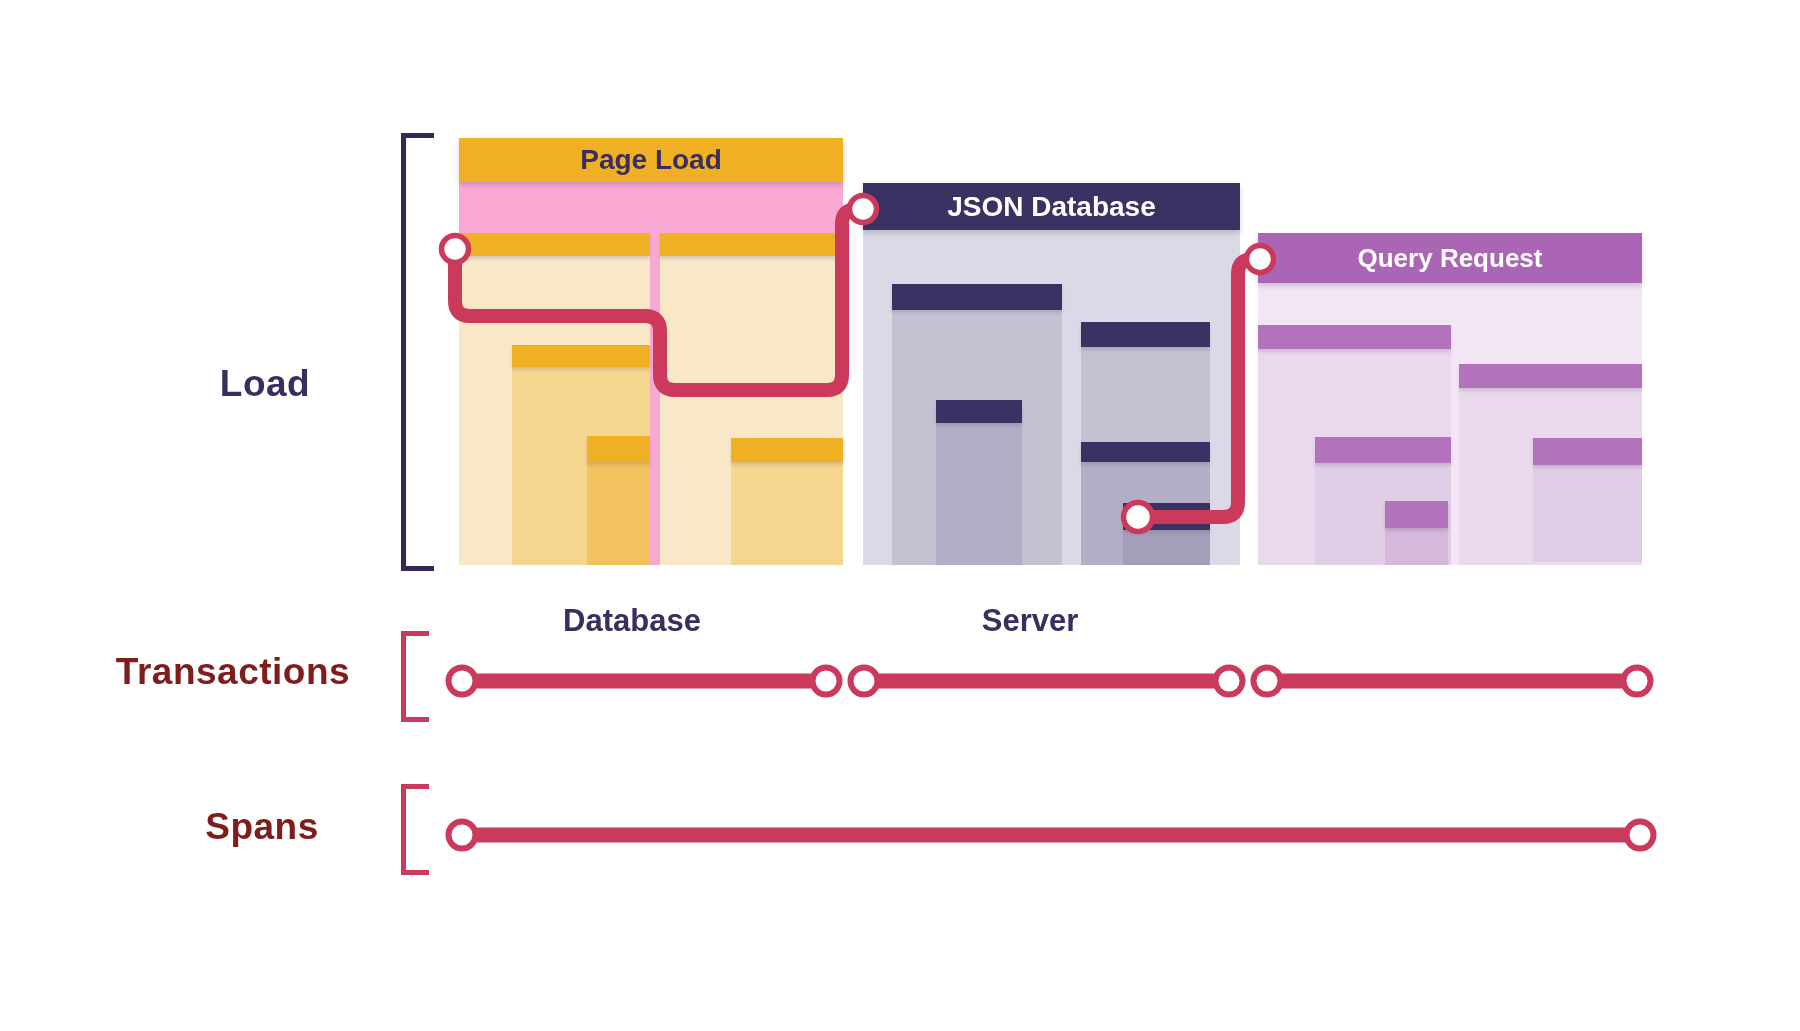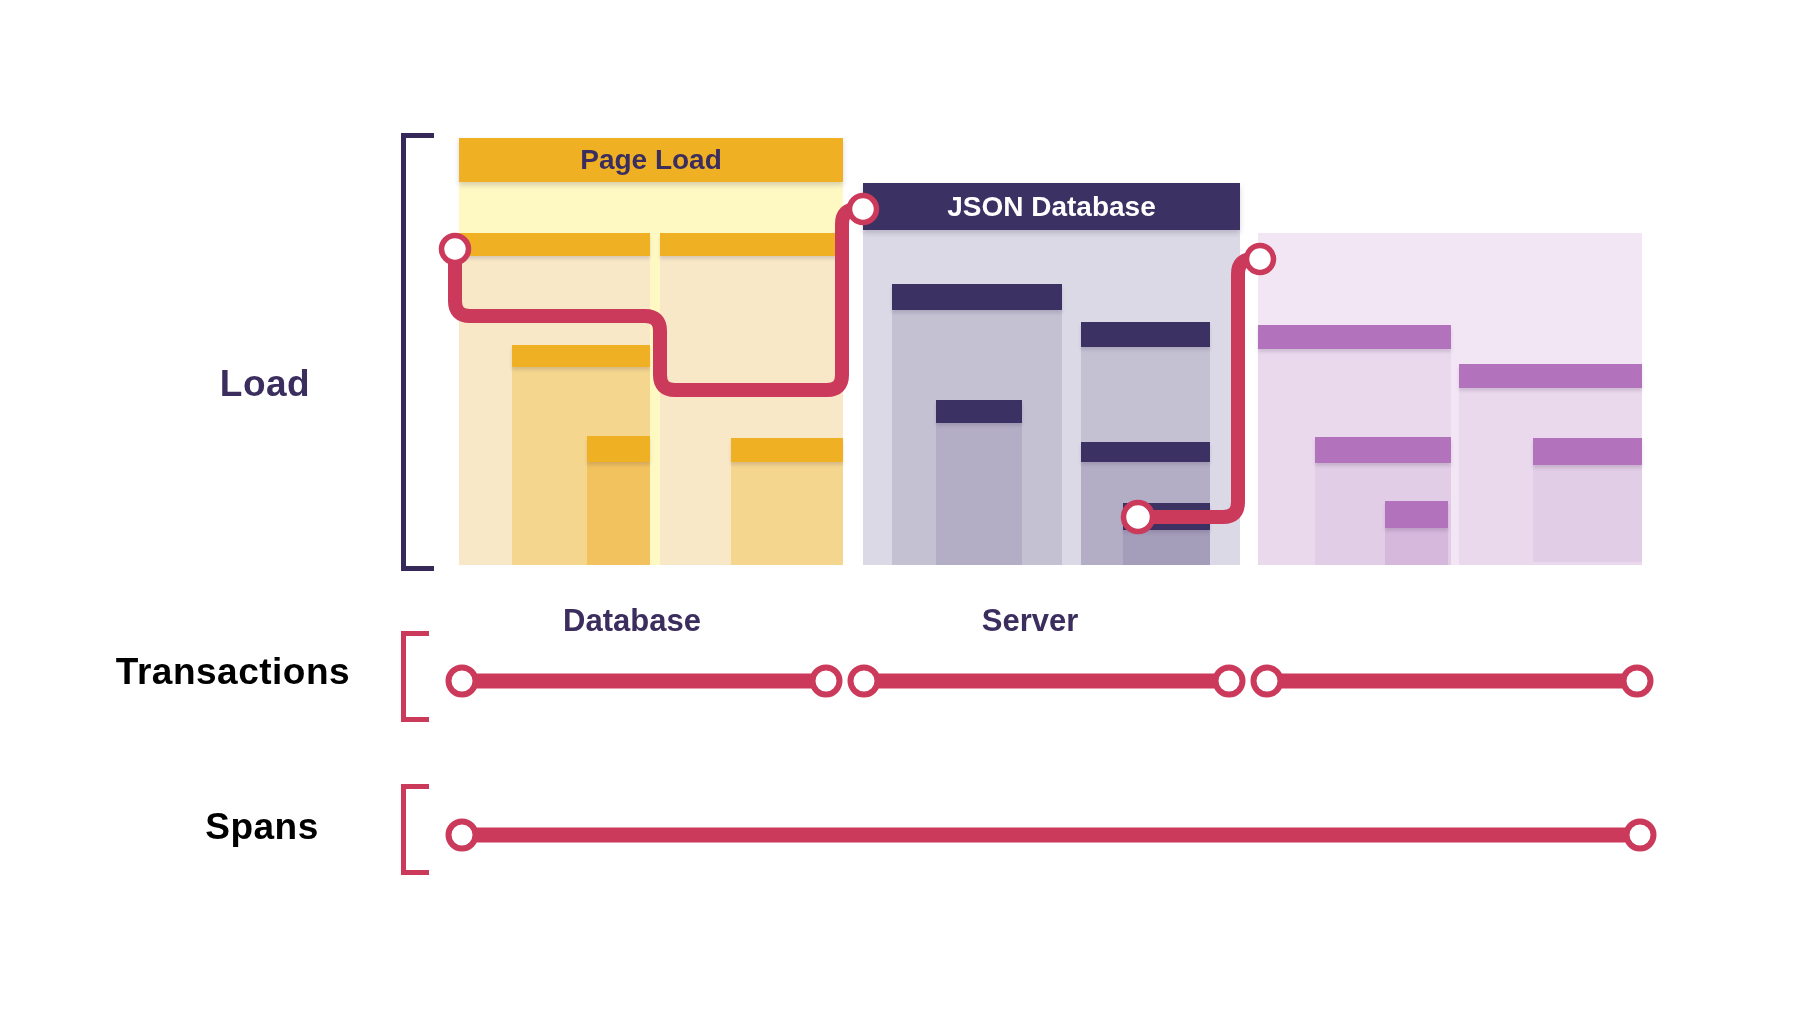--- a/index.html
+++ b/index.html
@@ -5,21 +5,21 @@
   html,body { margin:0; padding:0; background:#ffffff; }
   .canvas {
     position:relative; width:1800px; height:1031px; background:#ffffff;
     font-family:"Liberation Sans","DejaVu Sans",sans-serif; font-weight:700;
     overflow:hidden;
   }
 
   
   .side-label { position:absolute; transform:translate(-50%,-50%); font-size:37px; letter-spacing:.5px; white-space:nowrap; }
   .navy-text   { color:#3b2e5f; }
-  .crimson-text{ color:#000000; }
+  .crimson-text{ color:#7f1d1d; }
 
   
   .bracket { position:absolute; border-left:5px solid; border-top:5px solid; border-bottom:5px solid; }
   .spans-bracket { left:401px; top:133px; width:28px; height:428px; border-color:#37285a; }
   .tx-bracket    { left:401px; top:631px; width:23px; height:81px;  border-color:#cb395b; }
   .trace-bracket { left:401px; top:784px; width:23px; height:81px;  border-color:#cb395b; }
 
   
   .block { position:absolute; }
   .block-header {
@@ -28,21 +28,21 @@
     white-space:nowrap; box-shadow:0 3px 5px rgba(70,50,90,.22);
   }
   .span  { position:absolute; }
   .span-head { position:absolute; left:0; right:0; top:0; box-shadow:0 3px 3px rgba(70,50,90,.16); }
 
   .dots-warm  { background-image:radial-gradient(rgba(176,122,24,.13) 1.1px, transparent 1.35px); background-size:7px 7px; }
   .dots-cool  { background-image:radial-gradient(rgba(88,76,132,.14)  1.1px, transparent 1.35px); background-size:7px 7px; }
   .dots-plum  { background-image:radial-gradient(rgba(148,84,158,.14) 1.1px, transparent 1.35px); background-size:7px 7px; }
 
   
-  .pl-block    { background:#fef9c3; }
+  .pl-block    { background:#f9a8d4; }
   .pl-header   { background:#efb123; color:#3b2e5f; font-size:28px; }
   .amber-head  { background:#efb123; }
   .pl-l1       { background:#f8e8c8; }
   .pl-l2       { background:#f5d68f; }
   .pl-l3       { background:#f1c25e; }
 
   
   .js-block    { background:#dbd9e5; }
   .js-header   { background:#3b3163; color:#ffffff; font-size:28px; }
   .navy-head   { background:#3b3163; }
@@ -108,20 +108,21 @@
     </div>
     <div class="span js-l2 dots-cool" style="left:218px; top:259px; width:129px; height:123px;">
       <div class="span-head navy-head" style="height:20px;"></div>
     </div>
     <div class="span js-l3 dots-cool" style="left:260px; top:320px; width:87px;  height:62px;">
       <div class="span-head navy-head" style="height:27px;"></div>
     </div>
   </div>
 
   <div class="block qr-block" style="left:1258px; top:233px; width:384px; height:332px;">
+    <div class="block-header qr-header" style="height:50px;">Query Request</div>
     <div class="span qr-l1 dots-plum" style="left:0px;   top:92px;  width:193px; height:240px;">
       <div class="span-head plum-head" style="height:24px;"></div>
     </div>
     <div class="span qr-l2 dots-plum" style="left:57px;  top:204px; width:136px; height:128px;">
       <div class="span-head plum-head" style="height:26px;"></div>
     </div>
     <div class="span qr-l3 dots-plum" style="left:127px; top:268px; width:63px;  height:64px;">
       <div class="span-head plum-head" style="height:27px;"></div>
     </div>
     <div class="span qr-l1 dots-plum" style="left:201px; top:131px; width:183px; height:201px;">

